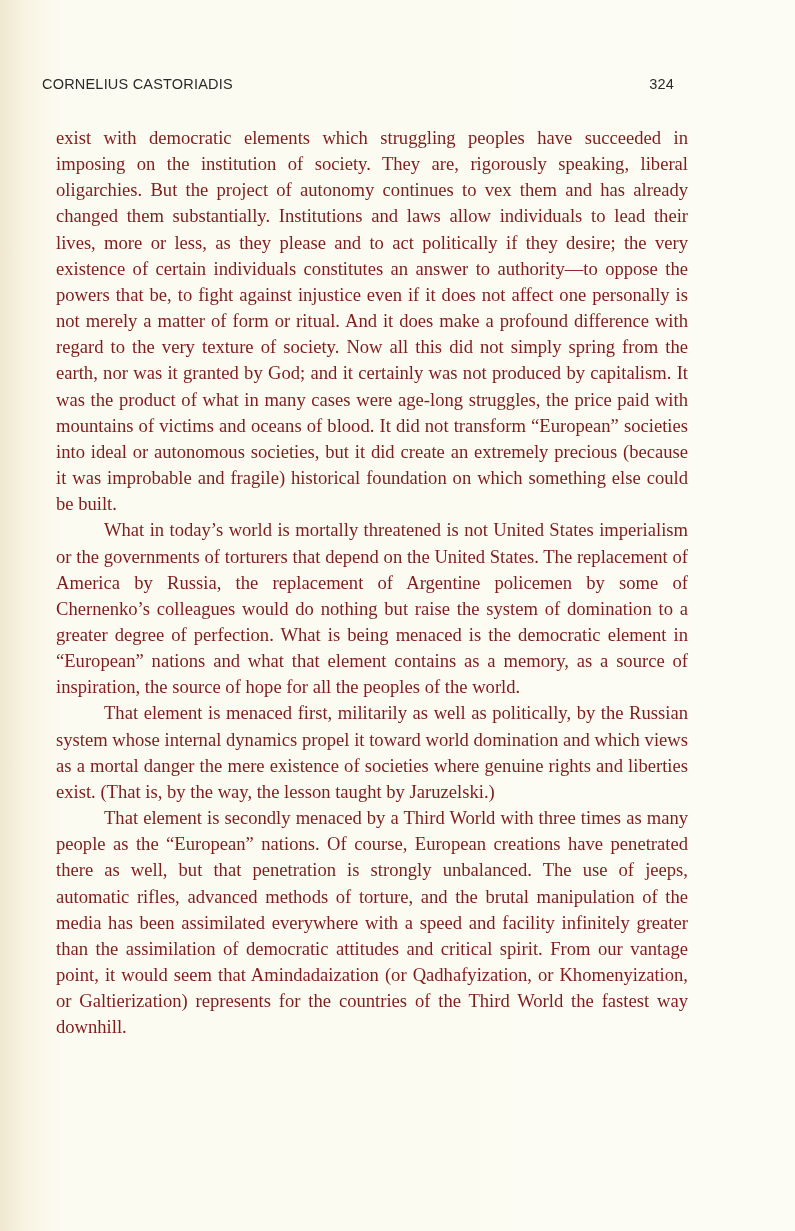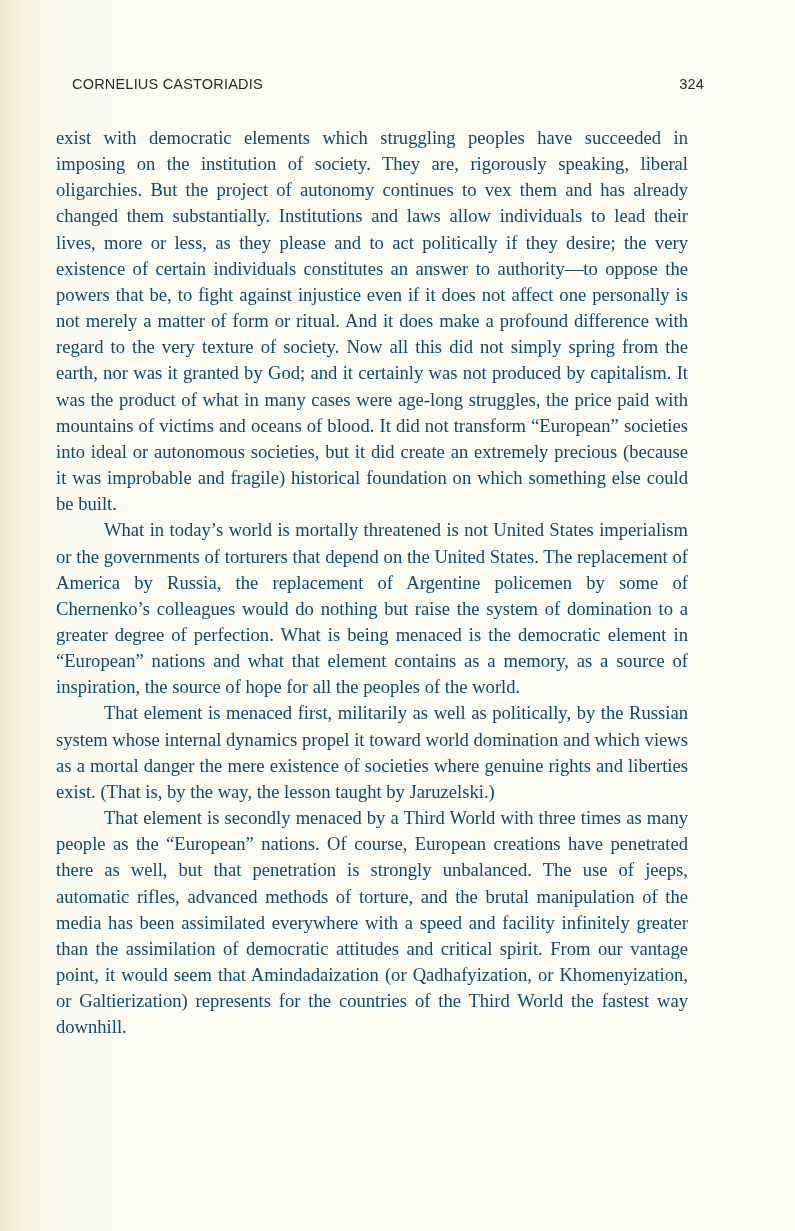--- a/index.html
+++ b/index.html
@@ -2,29 +2,29 @@
 <html><head>
 <meta charset="utf-8">
 <style>
   html, body { margin: 0; padding: 0; }
   body {
     width: 795px; height: 1231px; overflow: hidden;
     background: linear-gradient(to right, #efe8cf 0px, #f8f4e3 25px, #fcfbf1 60px, #fdfcf4 100%);
     position: relative;
   }
   .header {
-    position: absolute; left: 72px; top: 76px; width: 632px;
+    position: absolute; left: 42px; top: 76px; width: 632px;
     display: flex; justify-content: space-between; align-items: baseline;
     font-family: "Liberation Sans", sans-serif; font-size: 14.5px; color: #2a2a2a;
     letter-spacing: 0.2px;
   }
   .body-text {
     position: absolute; left: 56px; top: 125px; width: 632px;
     font-family: "Liberation Serif", serif; font-size: 18.6px; line-height: 26.15px;
-    color: #0c4a6e; text-align: justify;
+    color: #7f1d1d; text-align: justify;
   }
   .body-text p { margin: 0; }
   .body-text p.indent { text-indent: 48px; }
 </style>
 </head>
 <body>
 
 <div class="header">
   <span>CORNELIUS CASTORIADIS</span>
   <span>324</span>

